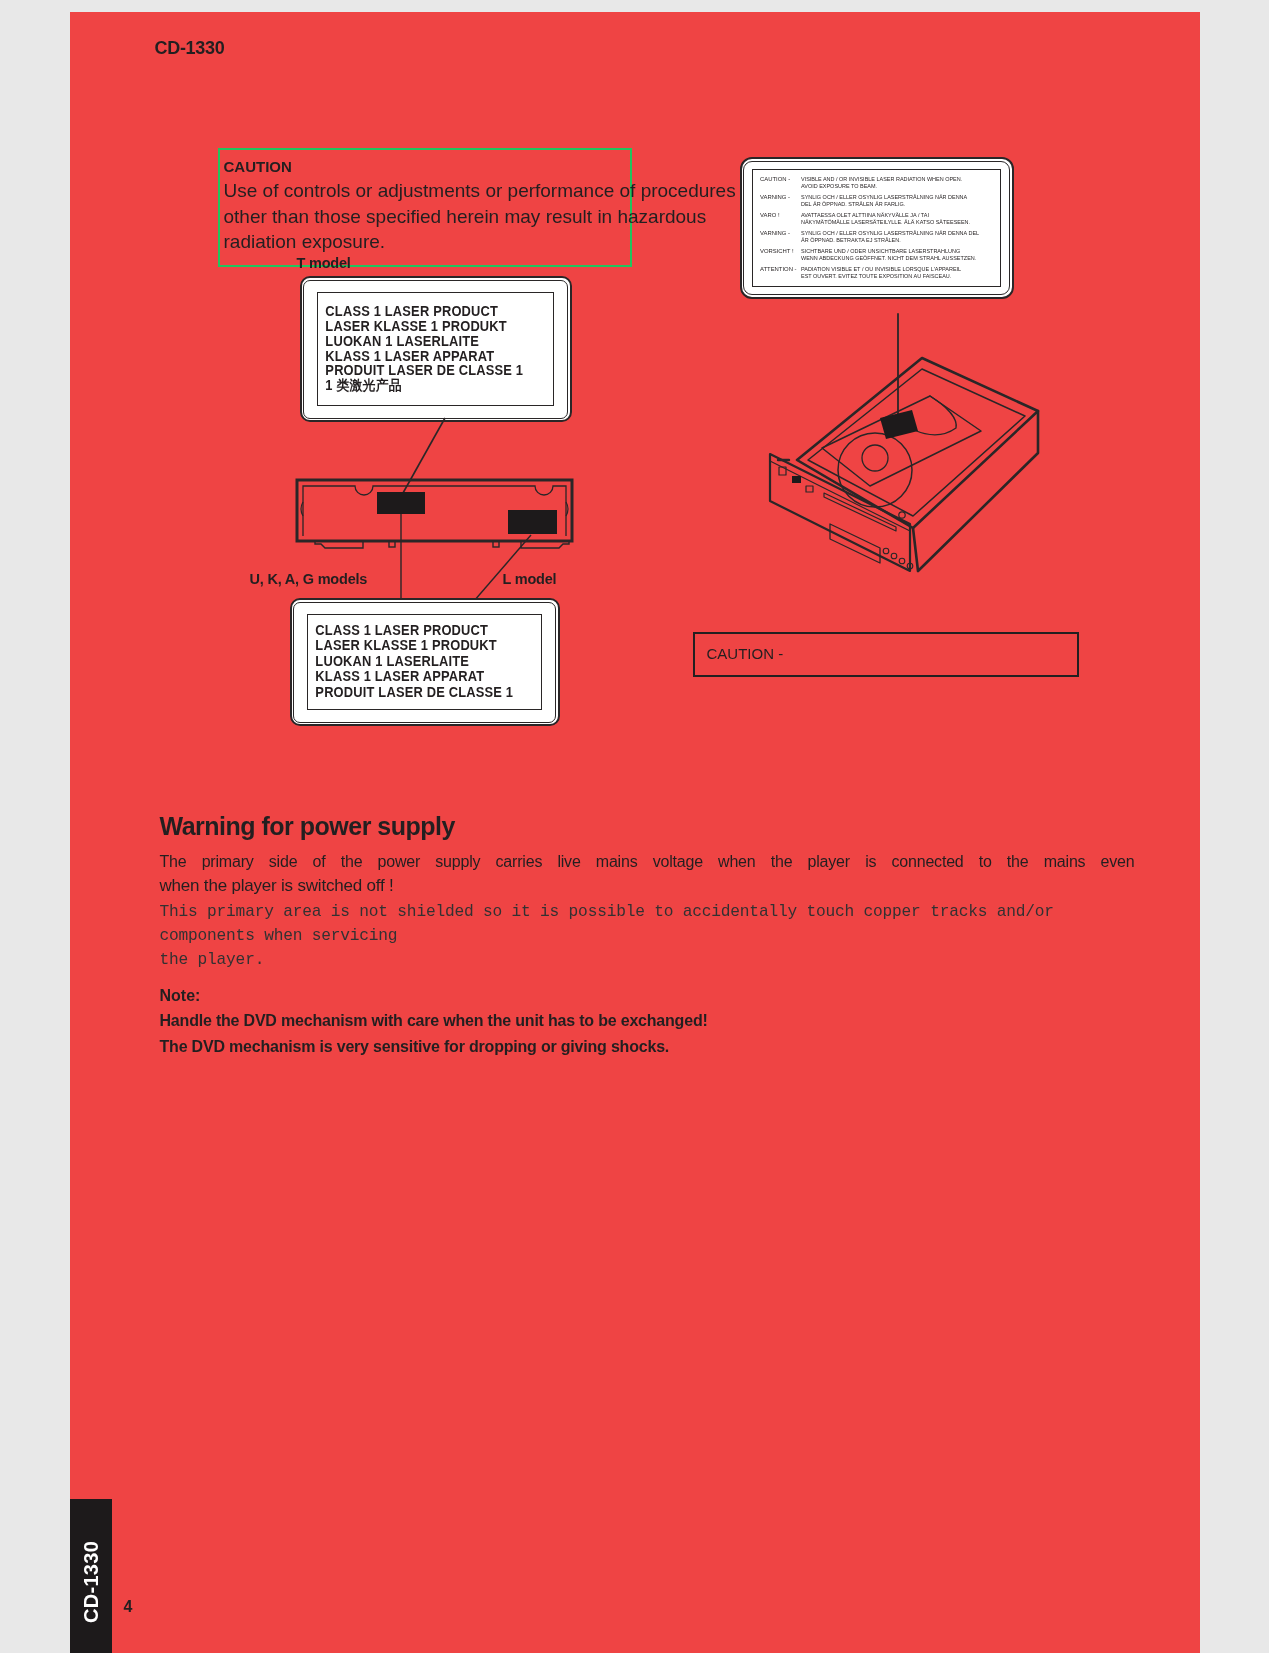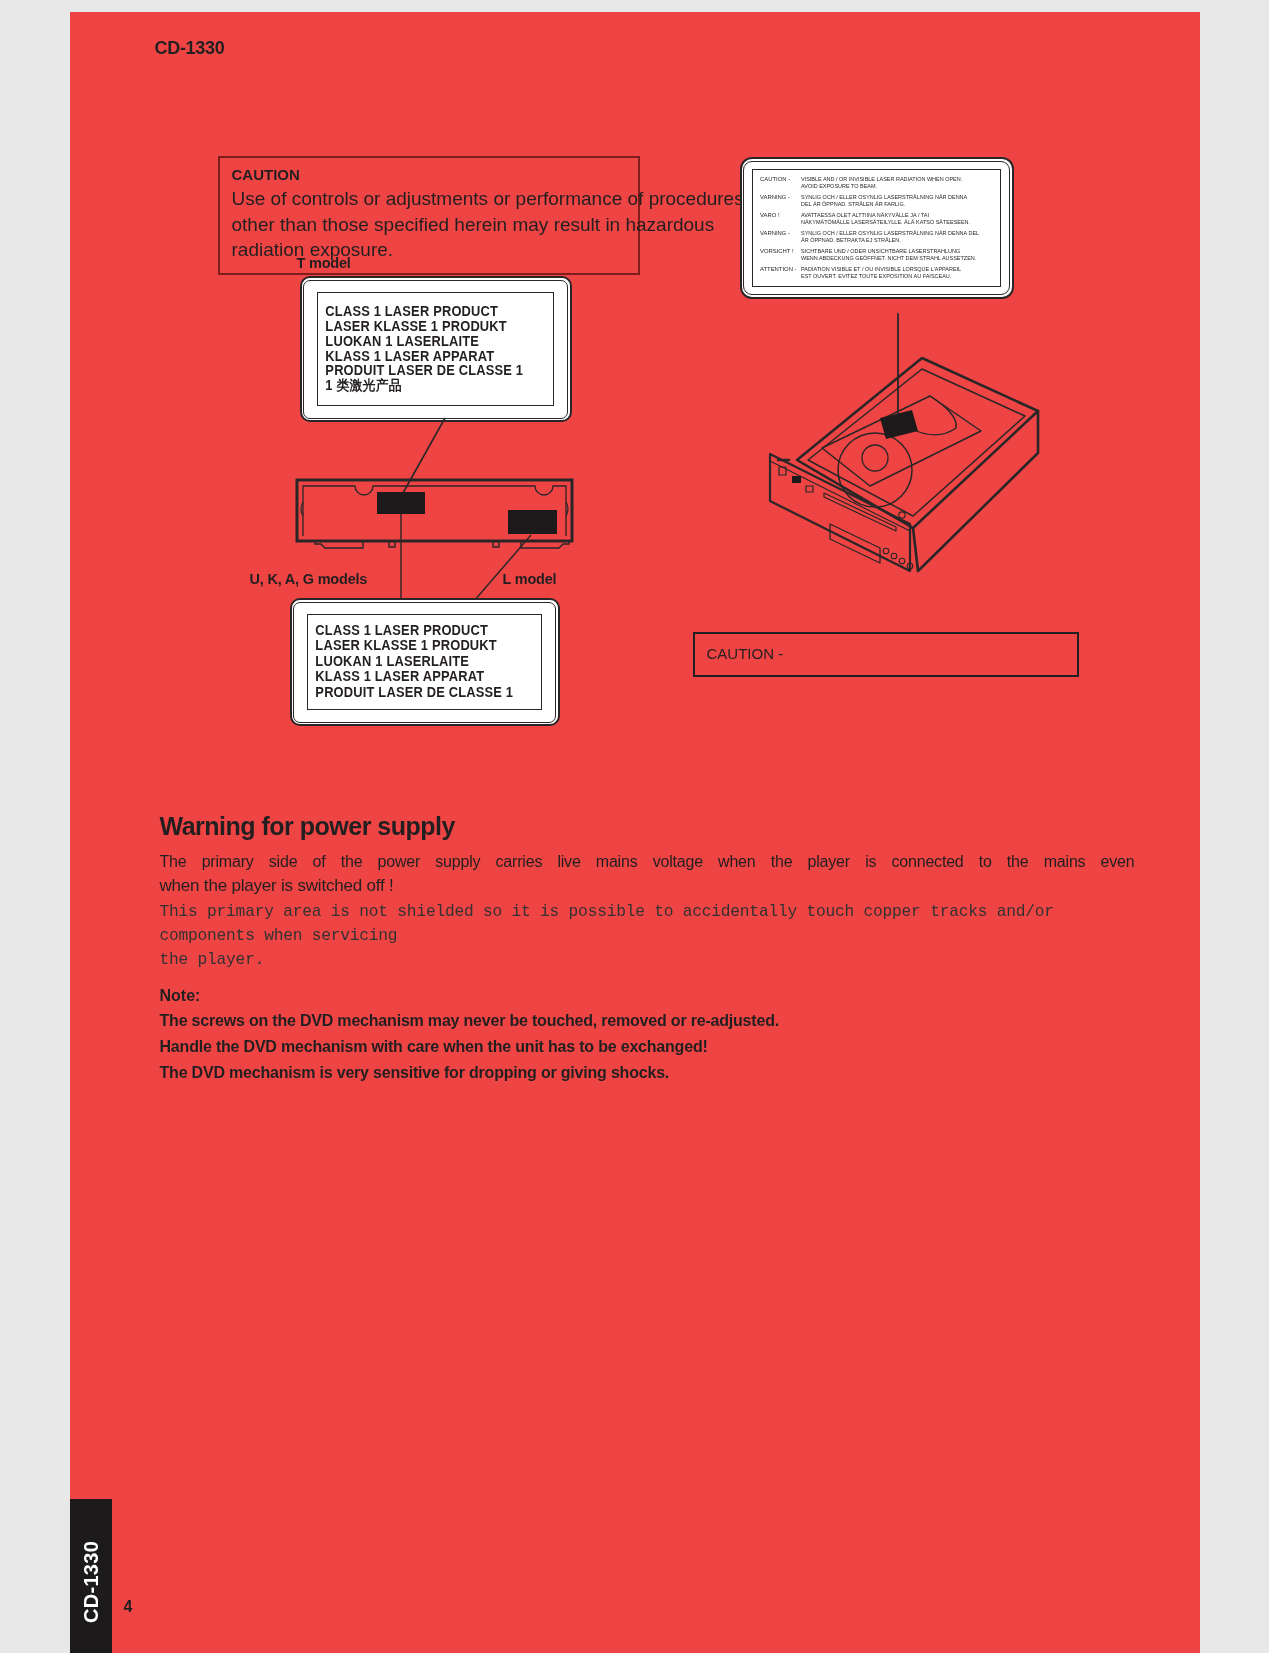--- a/index.html
+++ b/index.html
@@ -8,22 +8,22 @@
     font-family:"Liberation Sans",sans-serif;color:#231f20;overflow:hidden;
     margin:12px auto;
   }
   .abs{position:absolute;}
 
   
   .doc-model{left:85px;top:26px;font-size:18px;font-weight:bold;letter-spacing:-0.3px;}
 
   
   .caution-box{
-    left:148px;top:144px;width:394px;min-height:72px;
-    border:2px solid #7f1d1d;padding:8px 12px 10px 12px;
+    left:148px;top:136px;width:394px;min-height:72px;
+    border:2px solid #22c55e;padding:8px 12px 10px 4px;
   }
   .caution-box .cb-title{font-size:15px;font-weight:bold;margin-bottom:3px;}
   .caution-box .cb-line{font-family:Liberation Sans, sans-serif;font-size:19px;line-height:1.35;white-space:nowrap;}
 
   
   .cap{font-weight:bold;font-size:14.5px;letter-spacing:-0.2px;white-space:nowrap;}
 
   
   .laser-label{border:2.5px solid #2a2627;border-radius:10px;background:#fff;}
   .laser-label .ll-mid{margin:1.5px;border:1px solid #2a2627;border-radius:7px;height:calc(100% - 5px);}
@@ -234,21 +234,20 @@
     <div class="cr-term">CAUTION -</div>
   </div>
 
   <div class="abs warning">
     <h1 class="w-heading">Warning for power supply</h1>
     <div class="w-bold1">The primary side of the power supply carries live mains voltage when the player is connected to the mains even</div>
     <div class="w-bold2">when the player is switched off !</div>
     <div class="w-reg">This primary area is not shielded so it is possible to accidentally touch copper tracks and/or components when servicing</div>
     <div class="w-reg">the player.</div>
     <div class="w-note-label">Note:</div>
-    <div class="w-note-line">The screws on the DVD mechanism may never be touched, removed or re-adjusted.</div>
     <div class="w-note-line">Handle the DVD mechanism with care when the unit has to be exchanged!</div>
     <div class="w-note-line">The DVD mechanism is very sensitive for dropping or giving shocks.</div>
   </div>
 
   <div class="abs footer-bar">
     <div class="footer-model">CD-1330</div>
   </div>
   <div class="abs page-number">4</div>
 
 </div>

